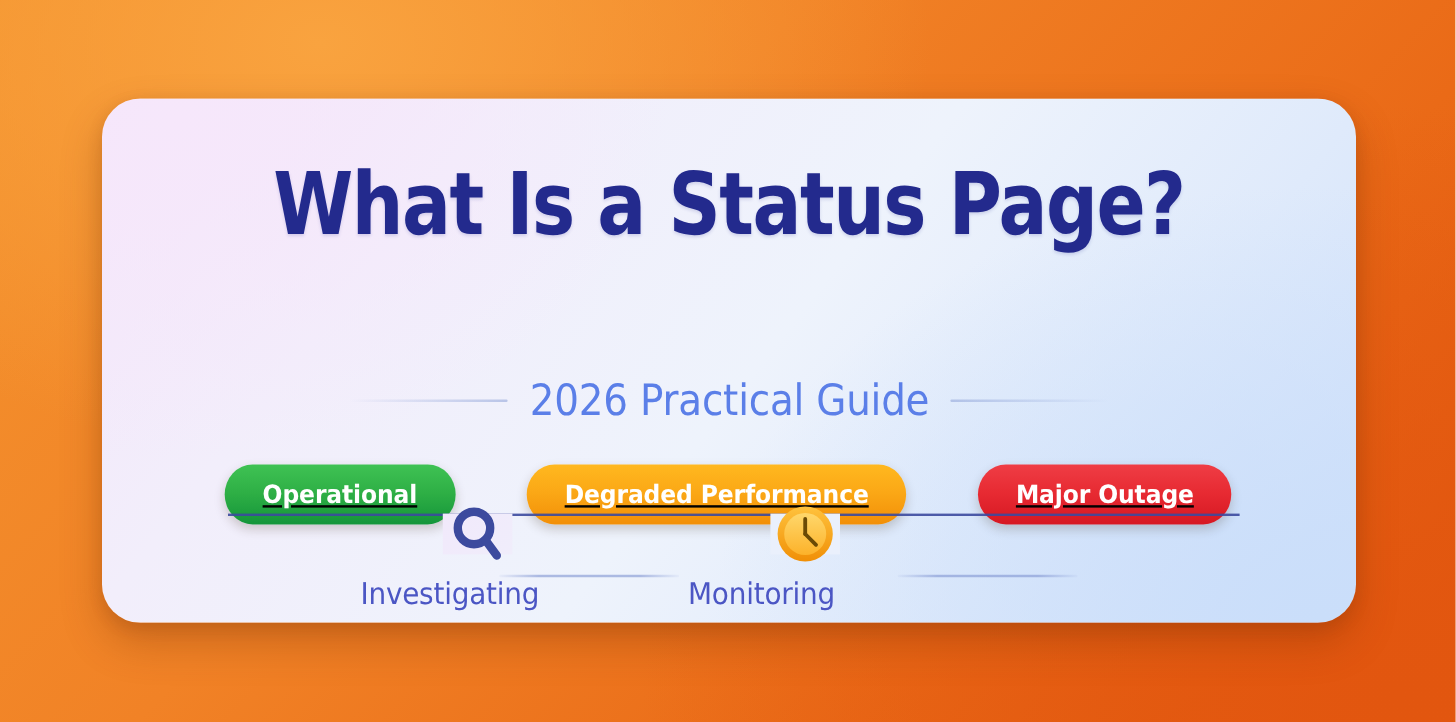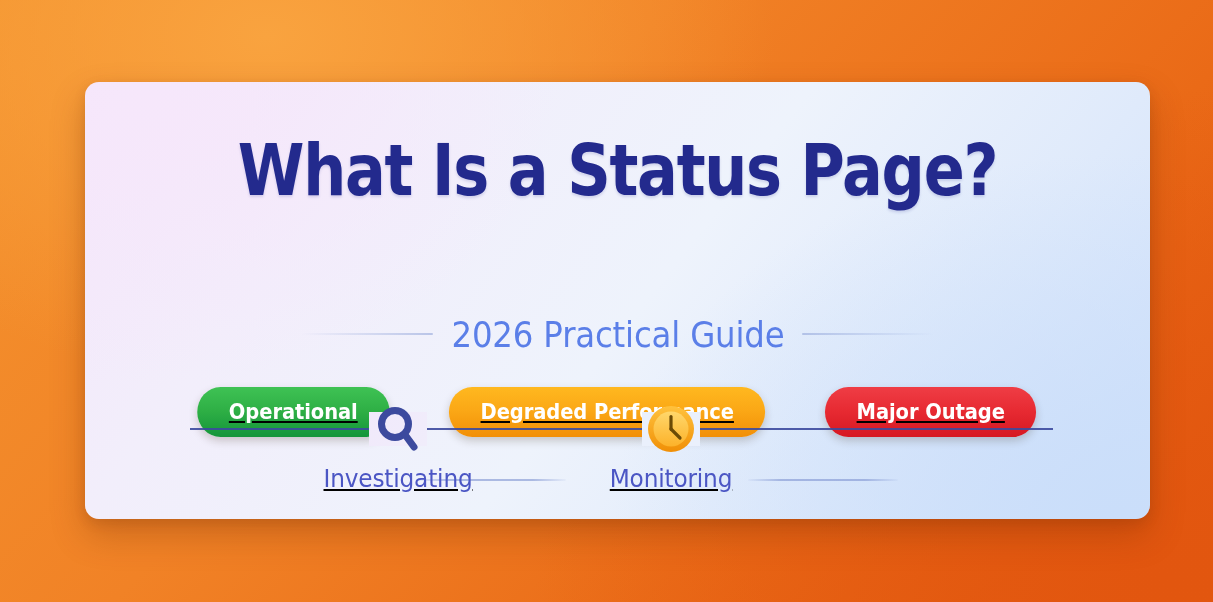--- a/index.html
+++ b/index.html
@@ -24,29 +24,28 @@
     overflow: hidden;
   }
 
   
   #card {
     position: absolute;
     left: 85px;
     top: 82px;
     width: 1045px;
     height: 437px;
-    border-radius: 14px;
+    border-radius: 32px;
     background:
       radial-gradient(ellipse 620px 430px at 6% 4%, #f6e7fb 0%, rgba(246,231,251,0) 66%),
       radial-gradient(ellipse 700px 500px at 97% 99%, #cadefa 0%, rgba(202,222,250,0) 72%),
       linear-gradient(128deg, #f4e6fa 0%, #f2eefb 24%, #eef3fc 52%, #dfeafb 76%, #cfe0fa 100%);
     box-shadow:
       0 16px 34px rgba(120, 48, 8, 0.30),
       0 4px 12px rgba(120, 48, 8, 0.16);
-    padding-left: 20px;
   }
 
   
   #title {
     position: absolute;
     left: 0;
     right: 0;
     top: 52px;
     text-align: center;
     font-family: "DejaVu Sans", sans-serif;
@@ -144,24 +143,23 @@
     position: absolute;
     left: 2px;
     right: 2px;
     top: 28px;
     height: 2px;
     background: #3c4a9e;
     opacity: 0.9;
   }
   .step {
     position: absolute;
-    top: 0;
+    top: 16px;
     width: 210px;
-    text-align: center;
-    text-decoration: underline;
+    text-align: left;
   }
   .step-icon-wrap {
     position: relative;
     height: 58px;
     display: flex;
     align-items: center;
     justify-content: center;
   }
   .icon-plate {
     position: relative;

